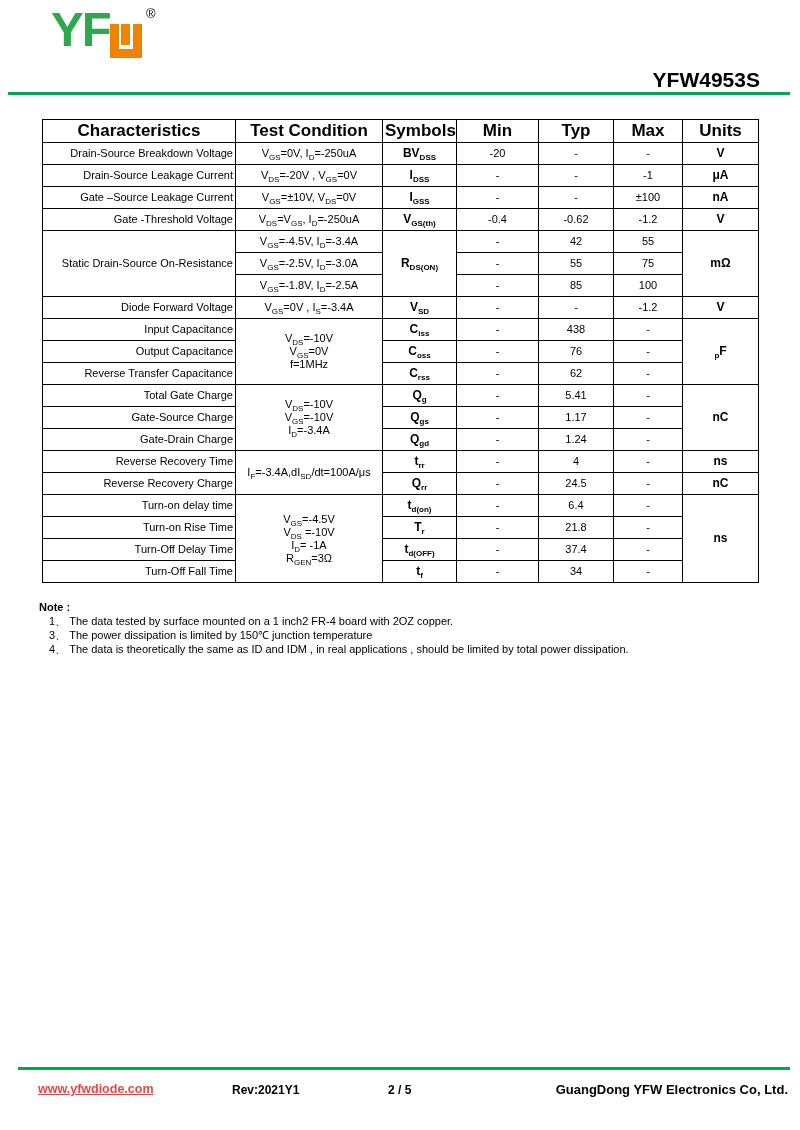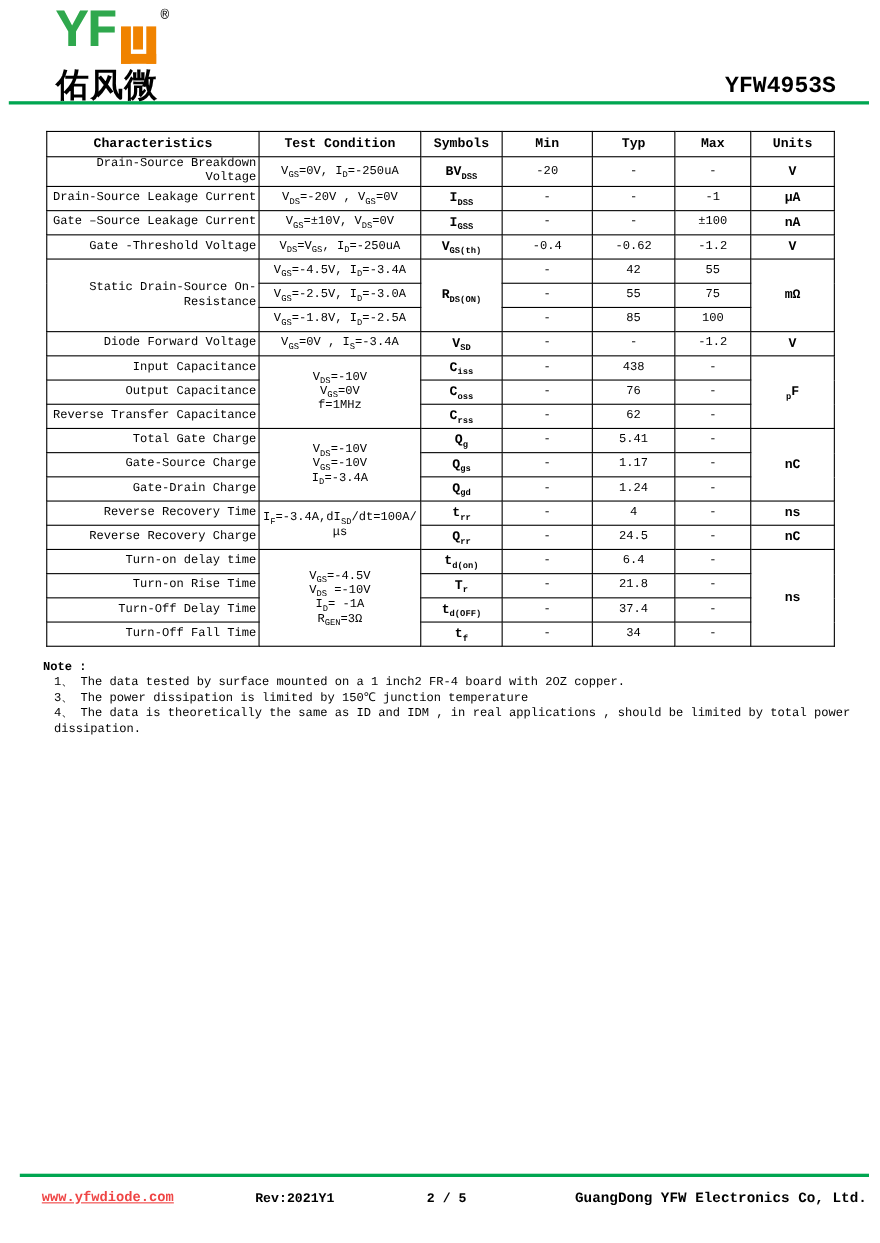--- a/index.html
+++ b/index.html
@@ -1,18 +1,18 @@
 <!DOCTYPE html>
 <html><head>
 <meta charset="utf-8">
 <style>
   html,body { margin:0; padding:0; background:#ffffff; }
   .page {
     position:relative; width:800px; height:1130px; background:#ffffff;
-    font-family:Liberation Mono, monospace; color:#000; overflow:hidden;
+    font-family:Liberation Sans, sans-serif; color:#000; overflow:hidden;
   }
   
   .logo-yf {
     position:absolute; left:51px; top:5px; font-size:49px; line-height:1;
     font-weight:800; letter-spacing:-2px; color:#2fa84d;
   }
   .logo-glyph { position:absolute; left:110px; top:24px; width:32px; height:34px; }
   .logo-glyph i { position:absolute; background:#f08300; }
   .logo-glyph .gl { left:0; top:0; width:9px; height:34px; }
   .logo-glyph .gr { right:0; top:0; width:9px; height:34px; }
@@ -26,21 +26,21 @@
 
   
   .spec {
     position:absolute; left:42px; top:119px; width:716px;
     border-collapse:collapse; table-layout:fixed;
   }
   .spec th, .spec td {
     border:1.5px solid #000; text-align:center; vertical-align:middle; padding:0 2px;
     overflow:hidden;
   }
-  .spec th { font-size:12px; height:22px; font-weight:700; }
+  .spec th { font-size:17px; height:22px; font-weight:700; }
   .spec td { font-size:11px; height:21px; line-height:13px; }
   .spec td.al { text-align:right; padding-left:4px; }
   .spec td.bd { font-weight:700; font-size:12px; }
   .spec sub { font-size:8px; line-height:0; }
 
   
   .notes { position:absolute; left:39px; top:600px; font-size:11px; line-height:14px; }
   .notes .nt { font-weight:700; }
   .notes .ni { padding-left:10px; }
 
@@ -60,21 +60,20 @@
 <div class="page">
 
   <div class="logo-yf">YF</div>
   <div class="logo-glyph">
     <i class="gl"></i>
       <i class="gm"></i>
       <i class="gr"></i>
       <i class="gb"></i>
   </div>
   <div class="logo-reg">®</div>
-  <div class="brand-cn">佑风微</div>
   <div class="part-number">YFW4953S</div>
   <div class="header-rule"></div>
 
 
   <table class="spec">
     <colgroup>
       <col style="width:193px">
         <col style="width:147px">
         <col style="width:74px">
       <col style="width:82px">

